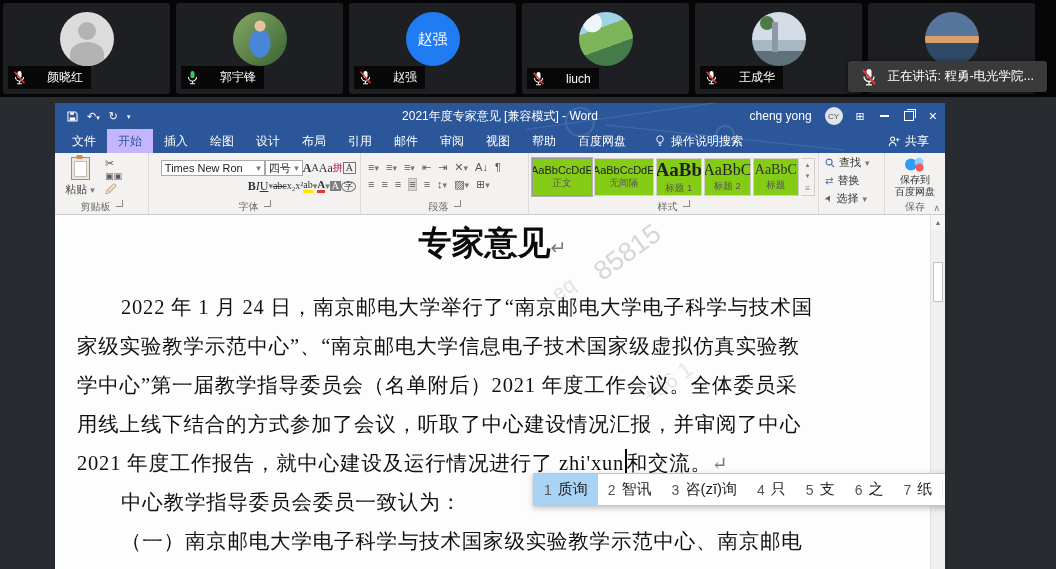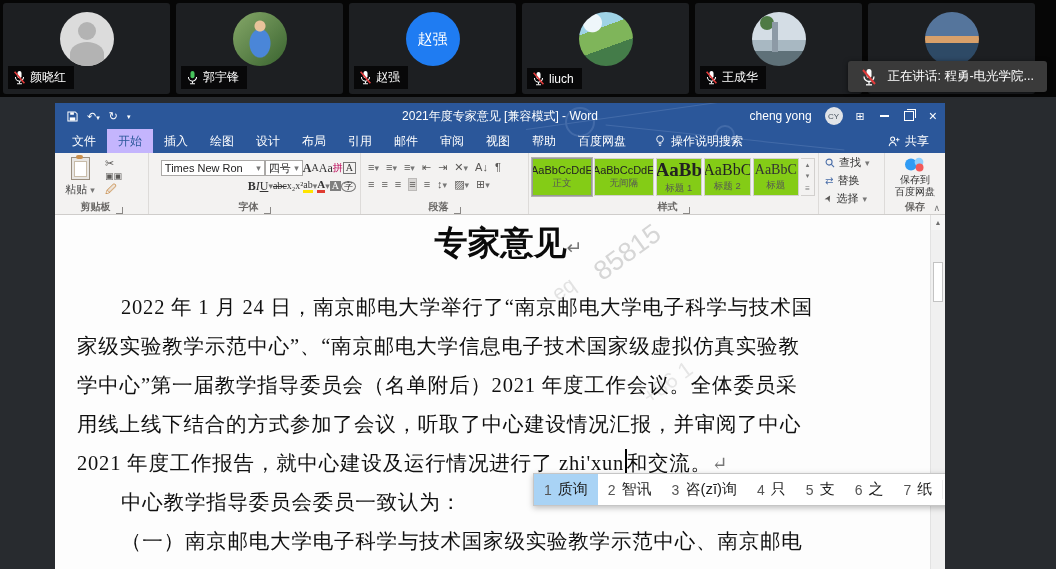--- a/index.html
+++ b/index.html
@@ -18,21 +18,21 @@
   .av-man{background:radial-gradient(circle at 50% 26%,#e8c39a 0 5px,rgba(0,0,0,0) 6px),
            radial-gradient(ellipse 11px 15px at 50% 58%,#4a86d8 0 10px,rgba(0,0,0,0) 11px),
            linear-gradient(135deg,#86a869,#39632f);}
   .av-init{background:#1f7cf2;display:flex;align-items:center;justify-content:center;color:#fff;font-size:15px;}
   .av-bridge{background:linear-gradient(#d4dde5 0 52%,#a8b8c2 52% 72%,#5f7179 72%),#cfd9e2;}
   .av-bridge .tower{position:absolute;left:20px;top:10px;width:6px;height:30px;background:#8d9aa6;}
   .av-bridge .tree{position:absolute;left:8px;top:4px;width:14px;height:14px;border-radius:50%;background:#4e7a45;}
   .av-land{background:radial-gradient(circle at 25% 20%,#eef6fa 0 9px,rgba(0,0,0,0) 10px),
            linear-gradient(160deg,#9fd3e6 0 32%,#7fb55a 32% 62%,#447c49 62%);}
   .av-city{background:linear-gradient(#55759c 0 44%,#d8a06a 44% 58%,#2e4a66 58%);}
-  .badge{position:absolute;left:5px;bottom:5px;display:flex;align-items:center;gap:4px;
+  .badge{position:absolute;left:5px;bottom:5px;display:flex;align-items:center;gap:21px;
          background:rgba(0,0,0,.72);color:#fff;font-size:12px;padding:3px 8px 3px 5px;white-space:nowrap;}
   .mic{width:13px;height:15px;flex:none;}
   .banner{position:absolute;right:9px;top:61px;height:31px;background:#3a3a3a;border-radius:3px;
           display:flex;align-items:center;gap:10px;padding:0 13px;color:#fff;font-size:12.5px;
           box-shadow:0 1px 5px rgba(0,0,0,.55);z-index:5;white-space:nowrap;}
   .banner .mic{width:16px;height:18px;}
 
   
   .win{position:absolute;left:55px;top:103px;width:890px;height:466px;background:#fff;}
   .whead{position:relative;height:50px;background:#2b579a;color:#fff;overflow:hidden;}
@@ -56,22 +56,22 @@
   .tab{display:flex;align-items:center;padding:0 11px;color:#fff;}
   .tab.active{background:#c4b5fd;color:#2b579a;}
   .searchtab{display:flex;align-items:center;gap:6px;padding:0 10px;margin-left:8px;color:#fff;}
   .share{margin-left:auto;display:flex;align-items:center;gap:5px;padding-right:16px;color:#fff;}
 
   
   .ribbon{position:relative;display:flex;height:62px;background:#f3f2f1;border-bottom:1px solid #cfcdcb;
           box-sizing:border-box;color:#444;font-size:11px;}
   .rgroup{position:relative;border-right:1px solid #ddDBd9;box-sizing:border-box;display:flex;flex-direction:column;}
   .rbody{flex:1;display:flex;align-items:center;padding:2px 4px;box-sizing:border-box;}
-  .rlabel{height:14px;display:flex;align-items:flex-end;justify-content:center;gap:5px;
-          color:#6a6866;font-size:10px;font-weight:bold;}
+  .rlabel{height:14px;display:flex;align-items:flex-start;justify-content:center;gap:5px;
+          color:#6a6866;font-size:10px;}
   .launch{display:inline-block;width:6px;height:6px;border-right:1px solid #8a8886;border-bottom:1px solid #8a8886;}
   .pastecol{display:flex;flex-direction:column;align-items:center;gap:2px;width:42px;}
   .ic-clip{width:17px;height:21px;background:#e8e6e3;border:1px solid #9a8f80;position:relative;}
   .ic-clip::before{content:"";position:absolute;left:2px;top:3px;right:2px;bottom:2px;background:#fff;border:1px solid #c8bca9;}
   .ic-clip::after{content:"";position:absolute;left:4px;top:-3px;width:7px;height:4px;background:#c98f4e;border-radius:2px;}
   .minicol{display:flex;flex-direction:column;gap:3px;margin-left:4px;font-size:10px;color:#666;}
   .combo{height:16px;border:1px solid #aBa9a7;background:#fff;display:flex;align-items:center;
          justify-content:space-between;padding:0 3px;font-size:11px;color:#222;box-sizing:border-box;}
   .fontrows{display:flex;flex-direction:column;gap:3px;width:100%;}
   .frow{display:flex;align-items:center;gap:0;justify-content:flex-end;}
@@ -101,21 +101,21 @@
   .erow{display:flex;align-items:center;gap:4px;font-size:11px;color:#333;white-space:nowrap;}
   .ecol{display:flex;flex-direction:column;gap:3px;padding-left:2px;}
   .savecol{display:flex;flex-direction:column;align-items:center;gap:1px;width:100%;font-size:10px;color:#333;line-height:1.15;}
   .collapse{position:absolute;right:5px;bottom:1px;color:#777;font-size:9px;}
 
   
   .doc{position:absolute;left:0;top:112px;width:890px;height:354px;background:#fdfdfd;overflow:hidden;}
   .vsb{position:absolute;right:0;top:0;width:15px;height:354px;background:#f0f0f0;border-left:1px solid #e2e2e2;box-sizing:border-box;}
   .vsb .up{height:15px;display:flex;align-items:center;justify-content:center;color:#707070;font-size:7px;background:#f6f6f6;}
   .vsb .thumb{position:absolute;left:2px;right:2px;top:47px;height:40px;background:#fff;border:1px solid #c3c3c3;box-sizing:border-box;}
-  .dtitle{position:absolute;left:16px;top:6px;width:875px;text-align:center;font-size:33px;font-weight:bold;color:#0a0a0a;}
+  .dtitle{position:absolute;left:0;top:6px;width:875px;text-align:center;font-size:33px;font-weight:bold;color:#0a0a0a;}
   .pmark{color:#777;font-size:19px;font-weight:normal;}
   .dline{position:absolute;left:22px;width:838px;height:39px;line-height:39px;white-space:nowrap;overflow:hidden;
          font-family:"Liberation Serif","DejaVu Serif",serif;font-size:20.5px;color:#101010;letter-spacing:0.8px;}
   .indent{padding-left:44px;}
   .comp{border-bottom:1px dashed #333;padding-bottom:1px;}
   .cursor{display:inline-block;width:1.5px;height:25px;background:#000;vertical-align:-4px;margin-left:1px;}
   .wm{position:absolute;color:rgba(135,135,135,.32);transform:rotate(-36deg);pointer-events:none;}
 
   
   .ime{position:absolute;left:478px;top:258px;height:31px;background:#fff;border:1px solid #c6c6c6;

